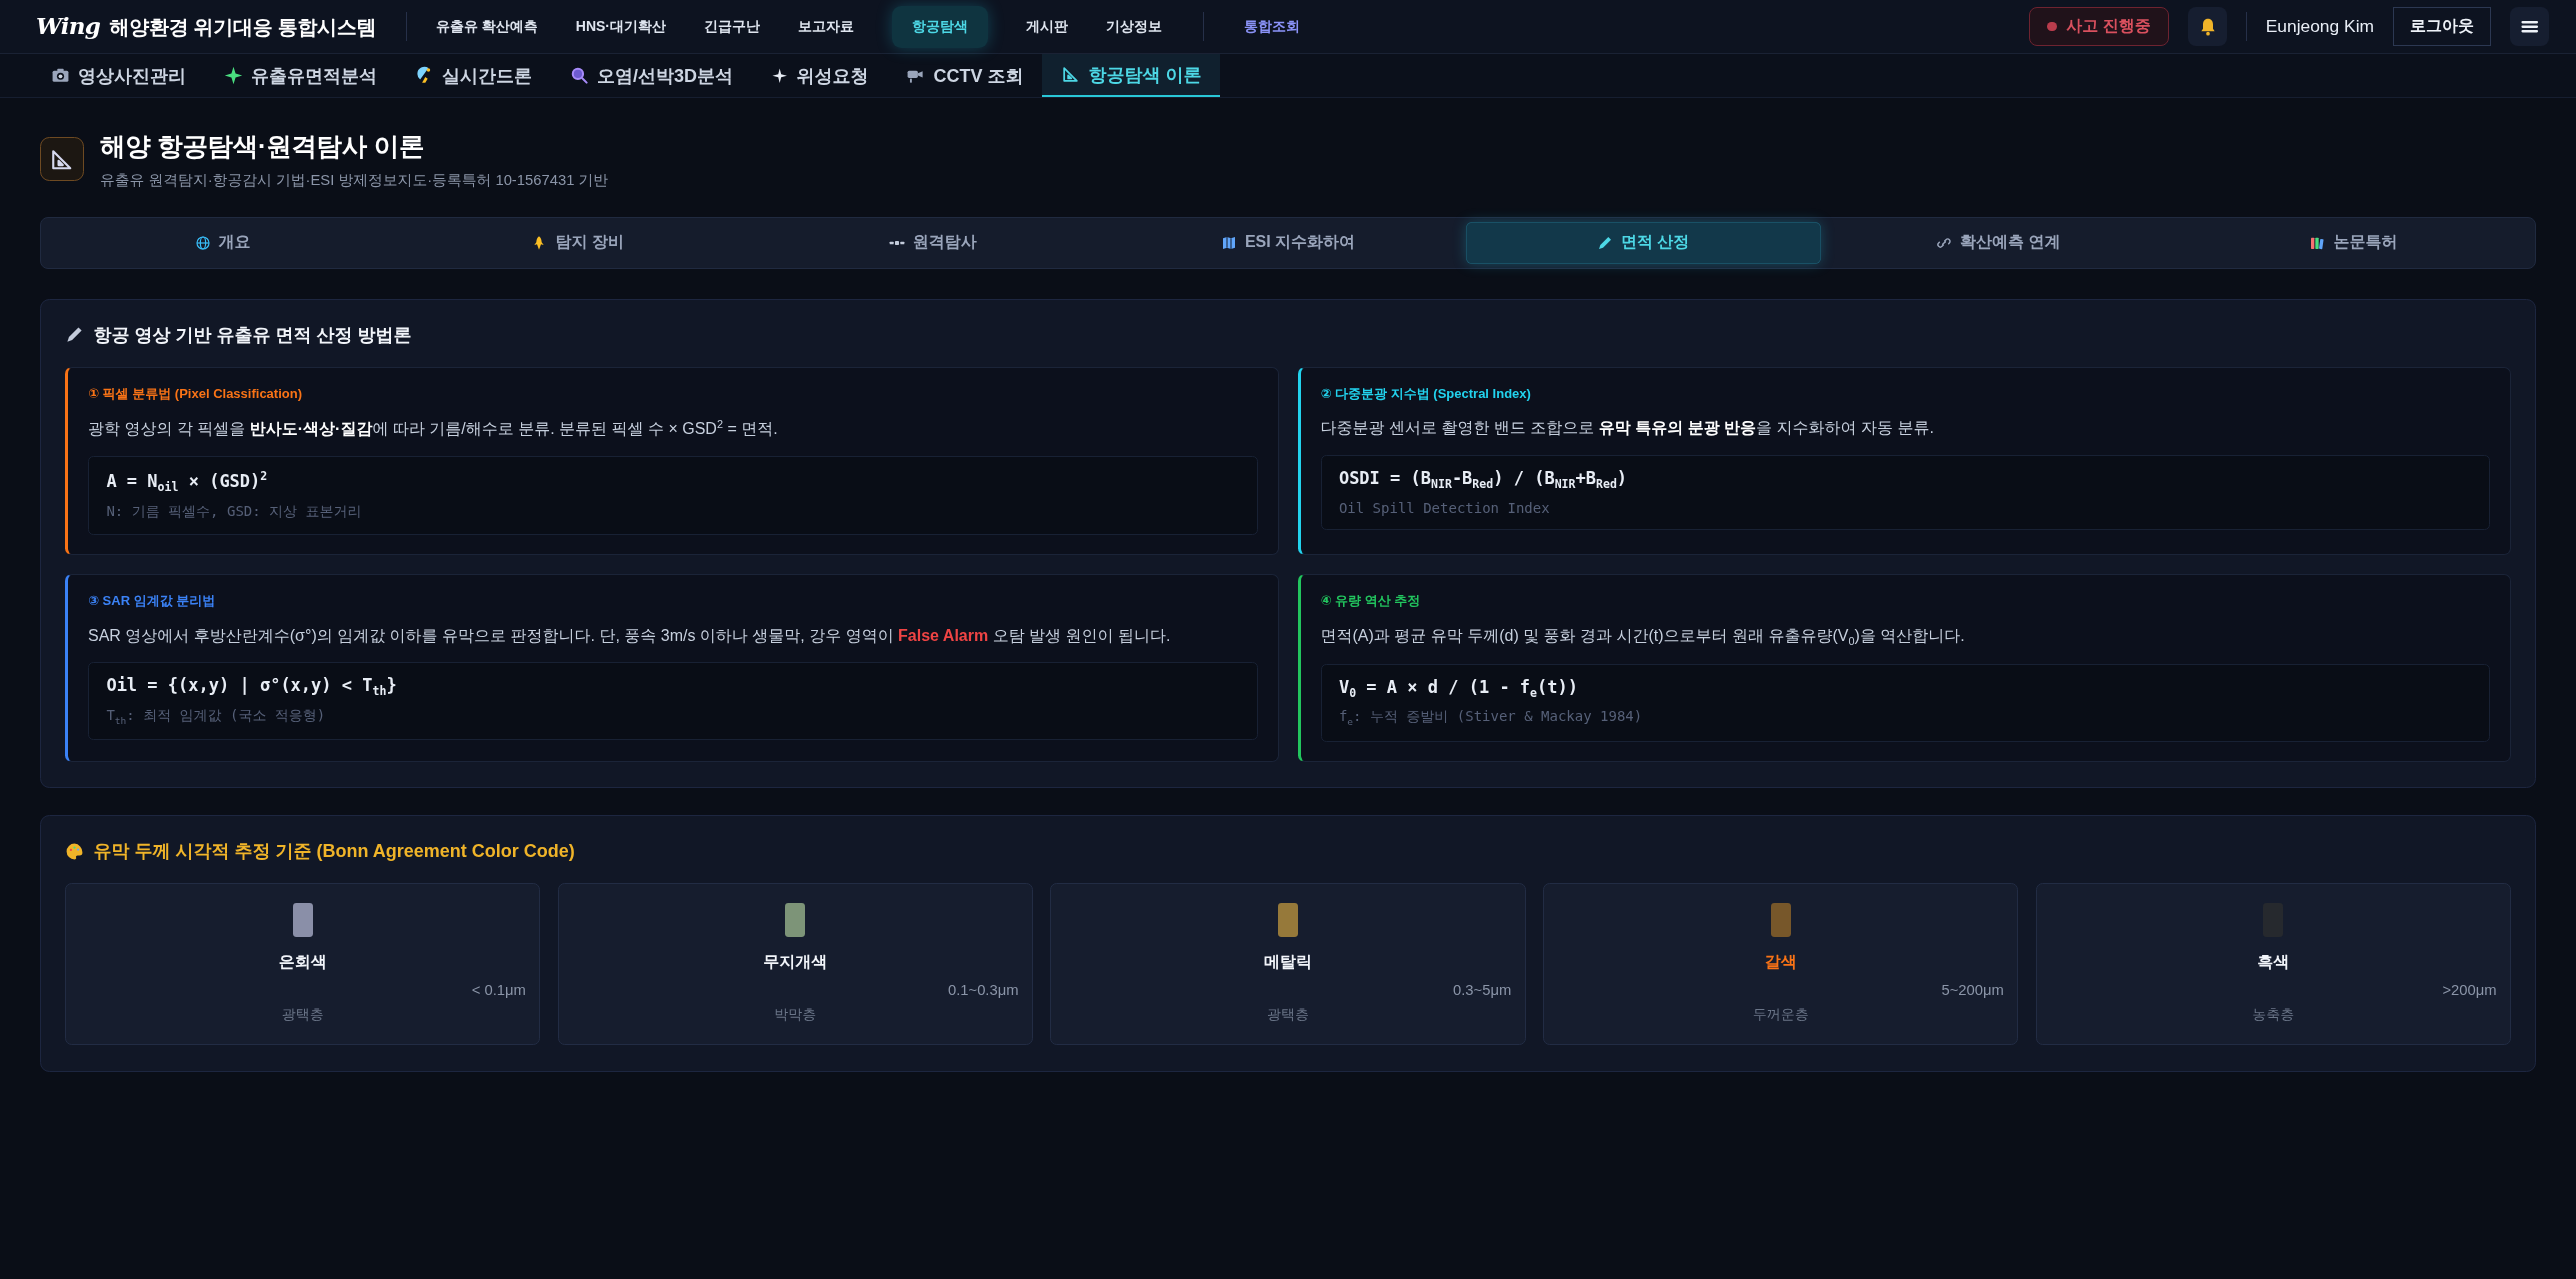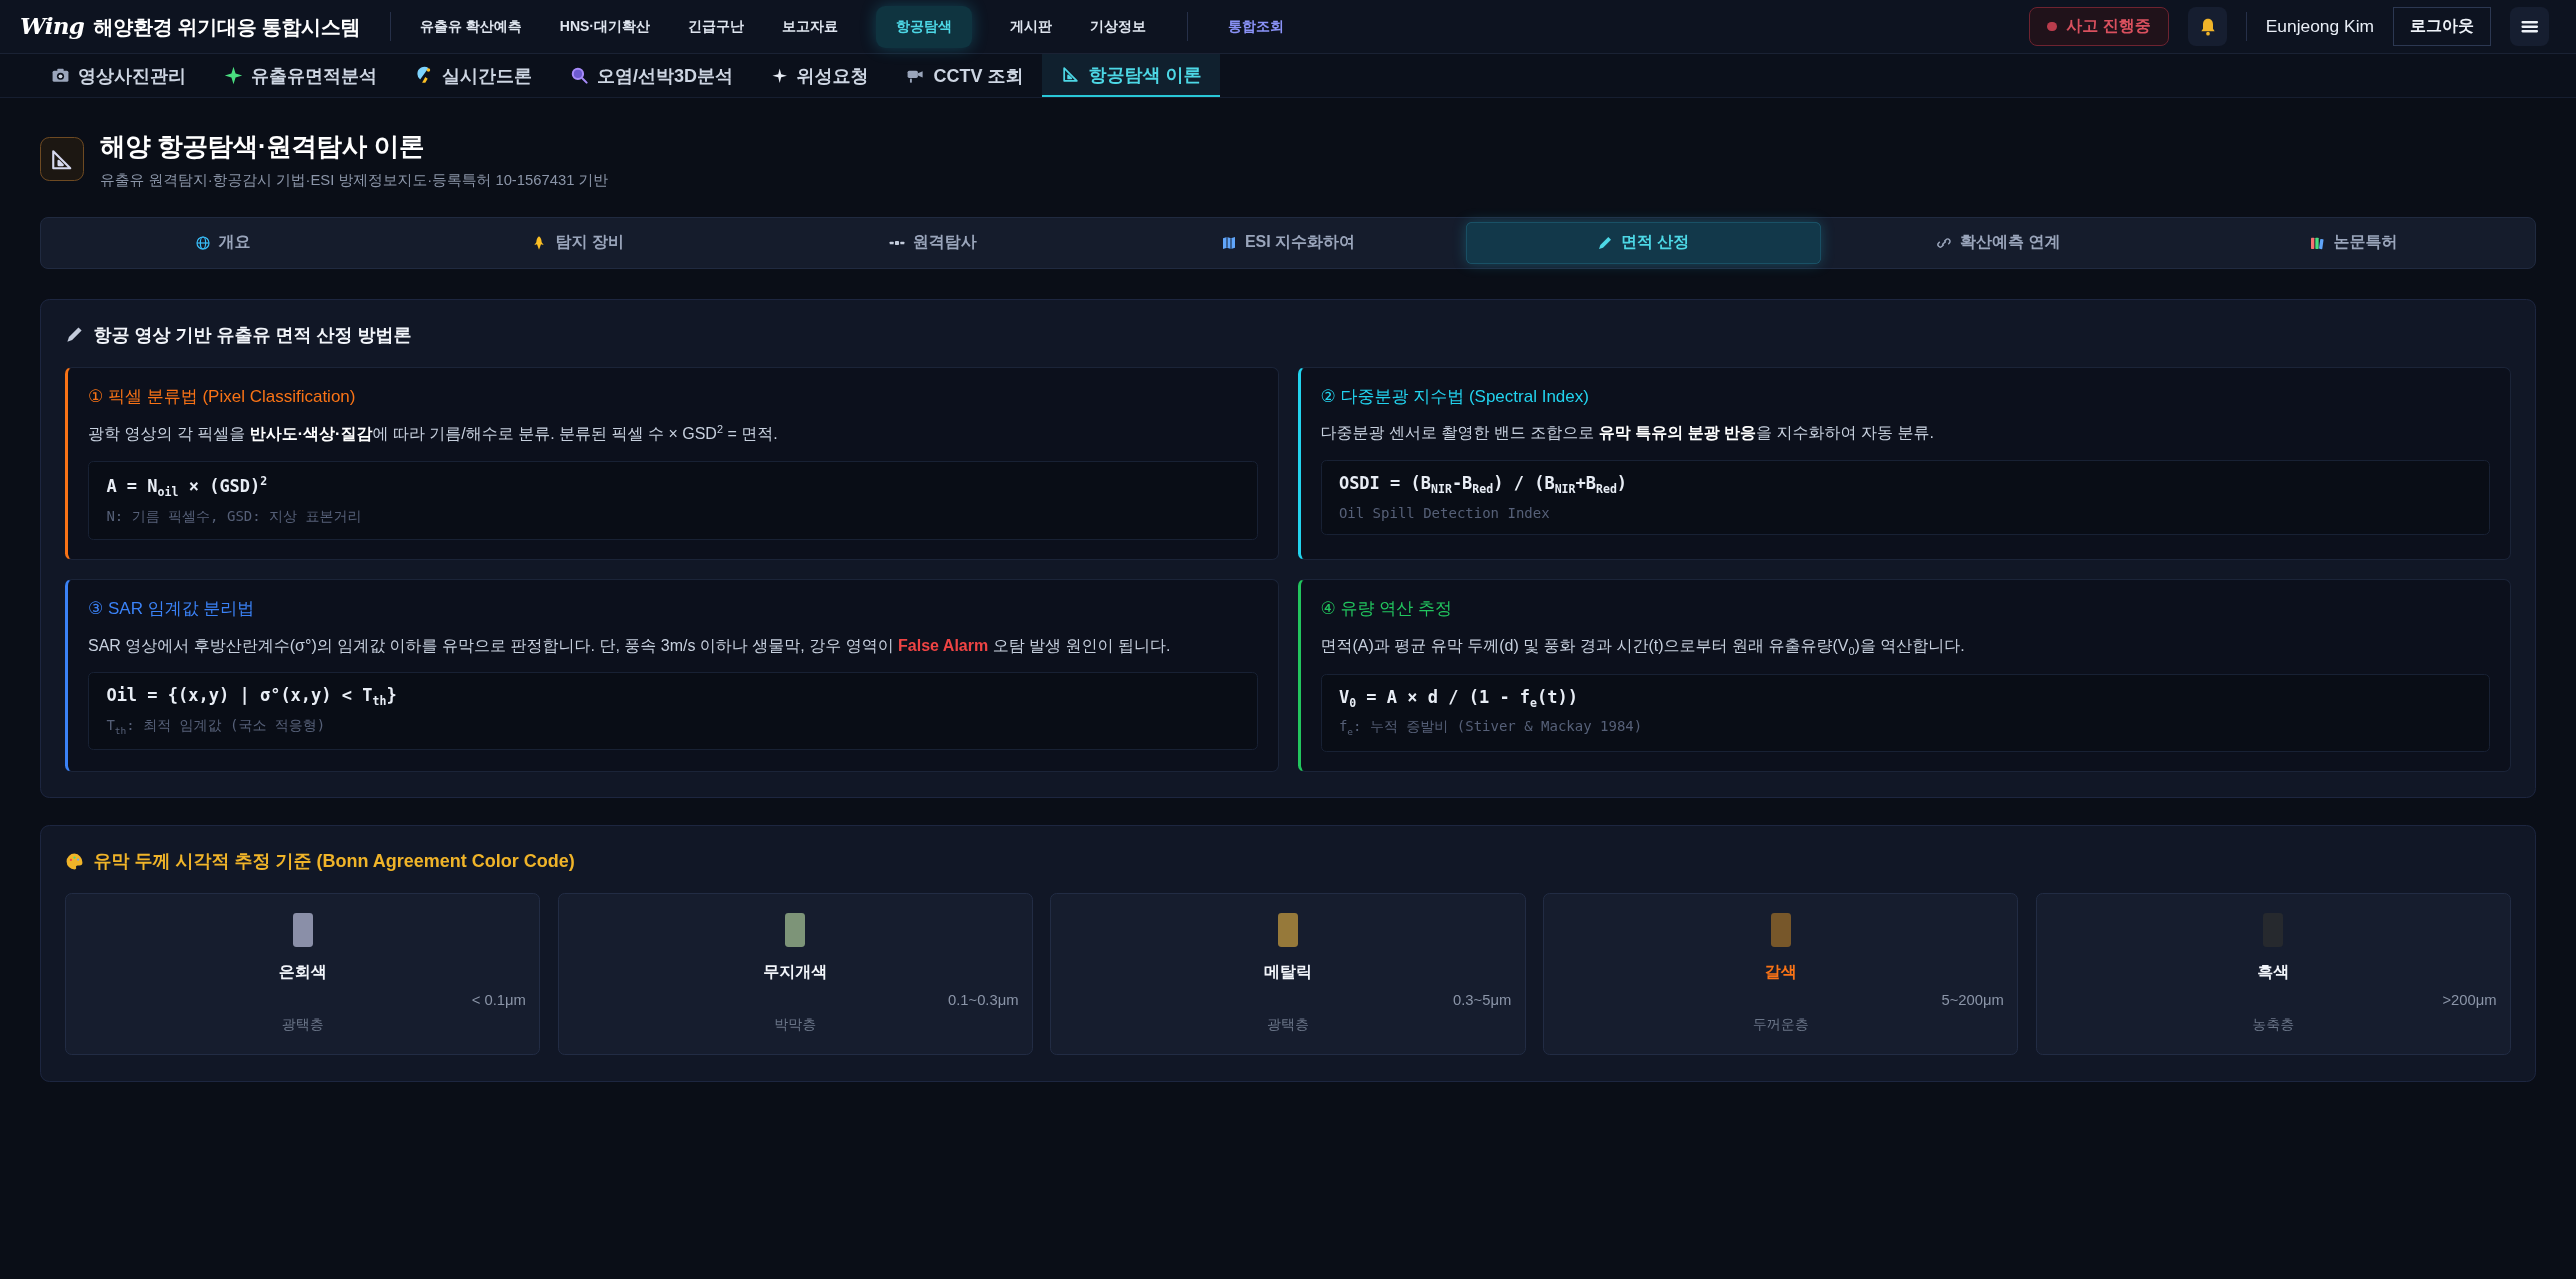--- a/index.html
+++ b/index.html
@@ -1,19 +1,19 @@
 <!DOCTYPE html>
 <html style="font-size:10.7px"><head>
 <meta charset="utf-8">
 <style>
   * { margin:0; padding:0; box-sizing:border-box; }
   html,body { width:2576px; height:1279px; background:#0a0e17; font-family:"Liberation Sans","DejaVu Sans",sans-serif; color:#e5eaf2; overflow:hidden; }
 
   
-  .topnav { height:54px; background:#0d1320; border-bottom:0.7px solid #1a2234; display:flex; align-items:center; padding:0 27px 0 20px; }
+  .topnav { height:54px; background:#0d1320; border-bottom:0.7px solid #1a2234; display:flex; align-items:center; padding:0 27px 0 36px; }
   .brand { display:flex; align-items:baseline; gap:9.4px; }
   .brand-logo { font-family:"DejaVu Serif",serif; font-style:italic; font-weight:700; font-size:23px; color:#ffffff; letter-spacing:-0.7px; }
   .brand-title { font-size:20px; font-weight:800; color:#ffffff; letter-spacing:-0.3px; }
   .topnav-divider { width:0.7px; height:29.5px; background:#263049; margin:0 29.5px; }
   .topnav-menu { display:flex; align-items:center; gap:38px; }
   .topnav-item { font-size:14px; font-weight:700; color:#dfe5ef; cursor:pointer; white-space:nowrap; }
   .topnav-item.active { color:#4dd8e6; background:#0f3440; padding:12px 20px; border-radius:9.4px; box-shadow:0 0 16px rgba(34,211,238,.25); }
   .topnav-sep { width:0.7px; height:29.5px; background:#263049; margin:0 2.7px; }
   .topnav-spacer { flex:1; }
   .user-area { display:flex; align-items:center; gap:19px; }
@@ -41,21 +41,21 @@
   .tab { flex:1; display:flex; align-items:center; justify-content:center; gap:8px; font-size:16px; font-weight:600; color:#9aa5bb; padding:10.7px 0; border-radius:6px; cursor:pointer; white-space:nowrap; }
   .tab.active { background:#12384a; color:#4dd8e6; font-weight:700; box-shadow:0 0 13.4px rgba(34,211,238,.25), inset 0 0 0 0.7px #1d5a70; }
 
   
   .section { background:#111726; border:0.7px solid #1d2640; border-radius:9.4px; padding:23px 24px 25.5px; margin-bottom:27px; }
   .section-header { display:flex; align-items:center; gap:9.4px; font-size:18px; font-weight:800; color:#f2f5fa; margin-bottom:20px; }
   .section-header.amber { color:#f0b429; }
 
   .card-grid { display:grid; grid-template-columns:1fr 1fr; gap:19px; }
   .method-card { background:#0c101c; border:0.7px solid #1b2438; border-left-width:3.4px; border-left-style:solid; border-radius:6.7px; padding:17.4px 20px 19px; }
-  .method-title { font-size:17px; font-weight:400; margin-bottom:13.4px; }
+  .method-title { font-size:13px; font-weight:700; margin-bottom:13.4px; }
   .method-body { font-size:16px; color:#c7d0de; line-height:1.5; margin-bottom:14.8px; }
   .formula-block { background:#090d16; border:0.7px solid #182134; border-radius:5.4px; padding:12px 17.4px 13.4px; }
   .formula { font-family:"DejaVu Sans Mono","Liberation Mono",monospace; font-size:17px; font-weight:700; color:#e8edf5; }
   .formula-caption { font-family:"DejaVu Sans Mono","Liberation Mono",monospace; font-size:14px; color:#566078; margin-top:8px; }
 
   .seg-b { font-weight:700; color:#ffffff; }
   .seg-b-red { font-weight:700; color:#ef4444; }
   .seg-sub { vertical-align:sub; font-size:0.68em; }
   .seg-sup { vertical-align:super; font-size:0.68em; }
 

